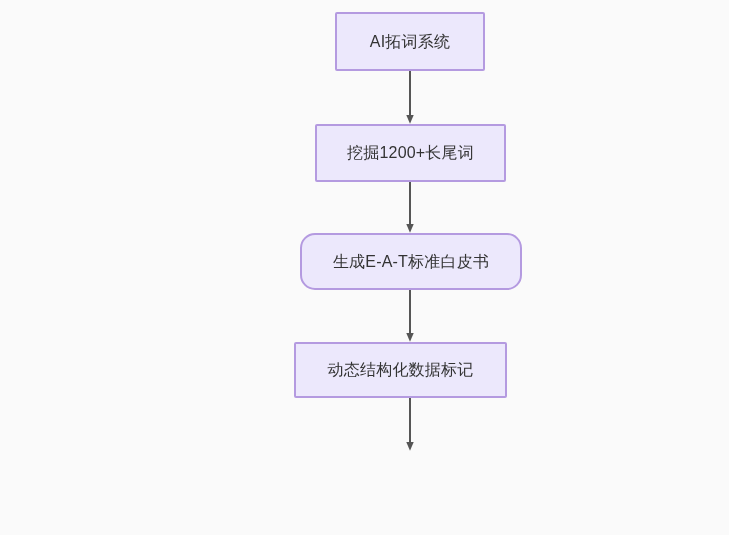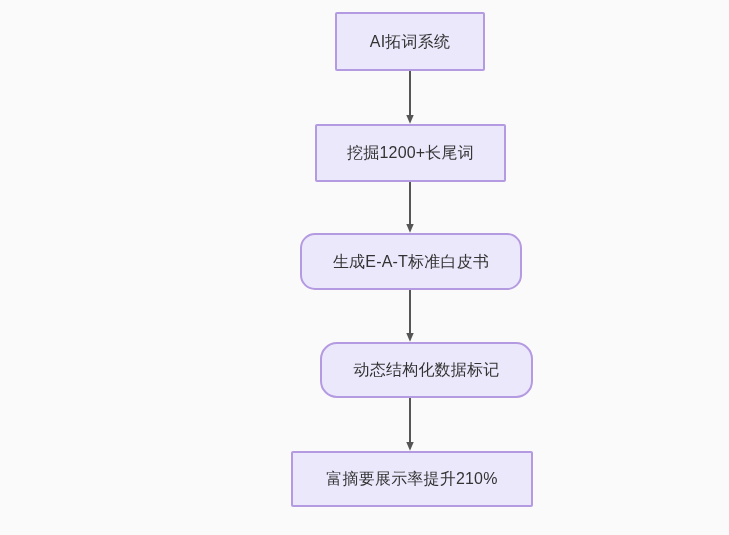--- a/index.html
+++ b/index.html
@@ -77,21 +77,18 @@
   </div>
 
   <div class="node" id="node-n2" style="left: 276px; top: 124px; width: 191px; height: 58px;">
     <span class="node-label">挖掘1200+长尾词</span>
   </div>
 
   <div class="node" id="node-n3" style="left: 261px; top: 233px; width: 222px; height: 57px; border-radius: 15px;">
     <span class="node-label">生成E-A-T标准白皮书</span>
   </div>
 
-  <div class="node" id="node-n4" style="left: 281px; top: 342px; width: 213px; height: 56px; border-radius: 17px;">
+  <div class="node" id="node-n4" style="left: 255px; top: 342px; width: 213px; height: 56px;">
     <span class="node-label">动态结构化数据标记</span>
   </div>
 
-  <div class="node" id="node-n5" style="left: 252px; top: 451px; width: 242px; height: 56px;">
-    <span class="node-label">富摘要展示率提升210%</span>
-  </div>
 
 </div>
 
 </body></html>

